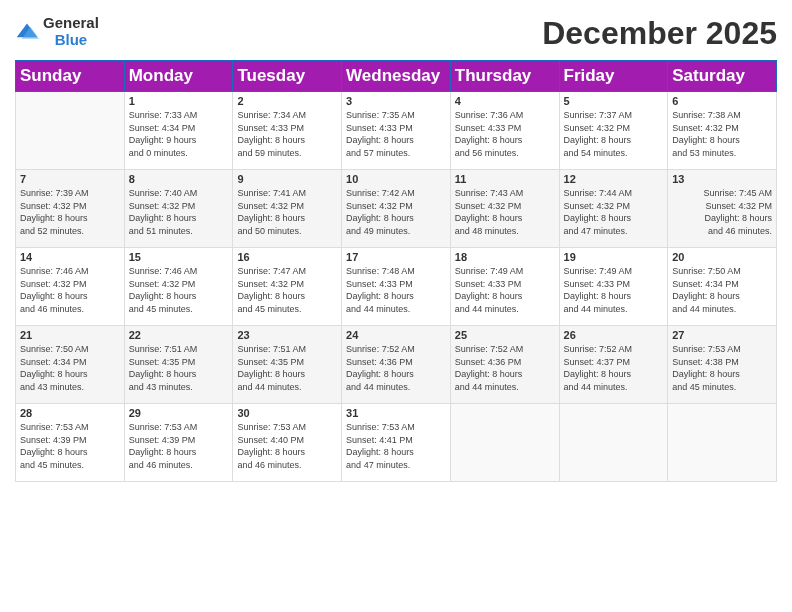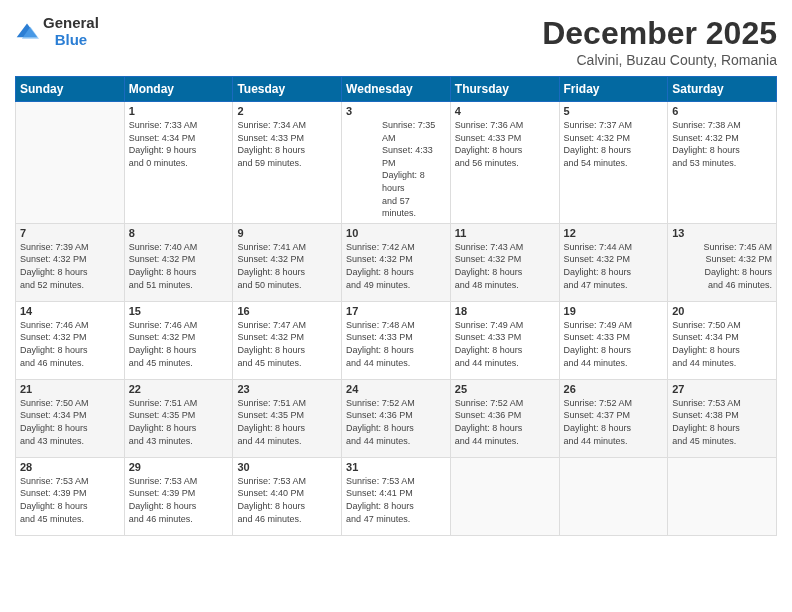--- a/index.html
+++ b/index.html
@@ -62,23 +62,23 @@
       color: #555;
     }
     .calendar {
       flex: 1;
       border: 1px solid #ccc;
       border-collapse: collapse;
       width: 100%;
       table-layout: fixed;
     }
     .calendar th {
-      background-color: #0369a1;
+      background-color: #a21caf;
       color: #fff;
-      font-size: 12px;
+      font-size: 17px;
       font-weight: bold;
       padding: 5px 4px;
       text-align: left;
       border: 1px solid #1a6abf;
     }
     .calendar td {
       vertical-align: top;
       border: 1px solid #ddd;
       padding: 3px 4px;
       font-size: 9.5px;
@@ -115,21 +115,20 @@
         <polygon points="14,4 26,20 2,20" fill="#2b7ed4"></polygon>
         <polygon points="18,8 28,22 8,22" fill="#5aaaf0" opacity="0.6"></polygon>
       </svg>
       <div class="logo-text">
         <span class="logo-general">General</span>
         <span class="logo-blue">Blue</span>
       </div>
     </div>
     <div class="title-block">
       <div class="main-title">December 2025</div>
-      <div class="subtitle">Calvini, Buzau County, Romania</div>
     </div>
   </div>
 
   <table class="calendar">
     <thead>
       <tr>
         <th>Sunday</th>
         <th>Monday</th>
         <th>Tuesday</th>
         <th>Wednesday</th>
@@ -150,21 +149,21 @@
           </td>
           <td>
             <span class="day-number">2</span>
             <div class="day-info" style="white-space: pre-line;">Sunrise: 7:34 AM
 Sunset: 4:33 PM
 Daylight: 8 hours
 and 59 minutes.</div>
           </td>
           <td>
             <span class="day-number">3</span>
-            <div class="day-info" style="white-space: pre-line; margin-left: 36px;">Sunrise: 7:35 AM
+            <div class="day-info" style="white-space: pre-line;">Sunrise: 7:35 AM
 Sunset: 4:33 PM
 Daylight: 8 hours
 and 57 minutes.</div>
           </td>
           <td>
             <span class="day-number">4</span>
             <div class="day-info" style="white-space: pre-line;">Sunrise: 7:36 AM
 Sunset: 4:33 PM
 Daylight: 8 hours
 and 56 minutes.</div>

